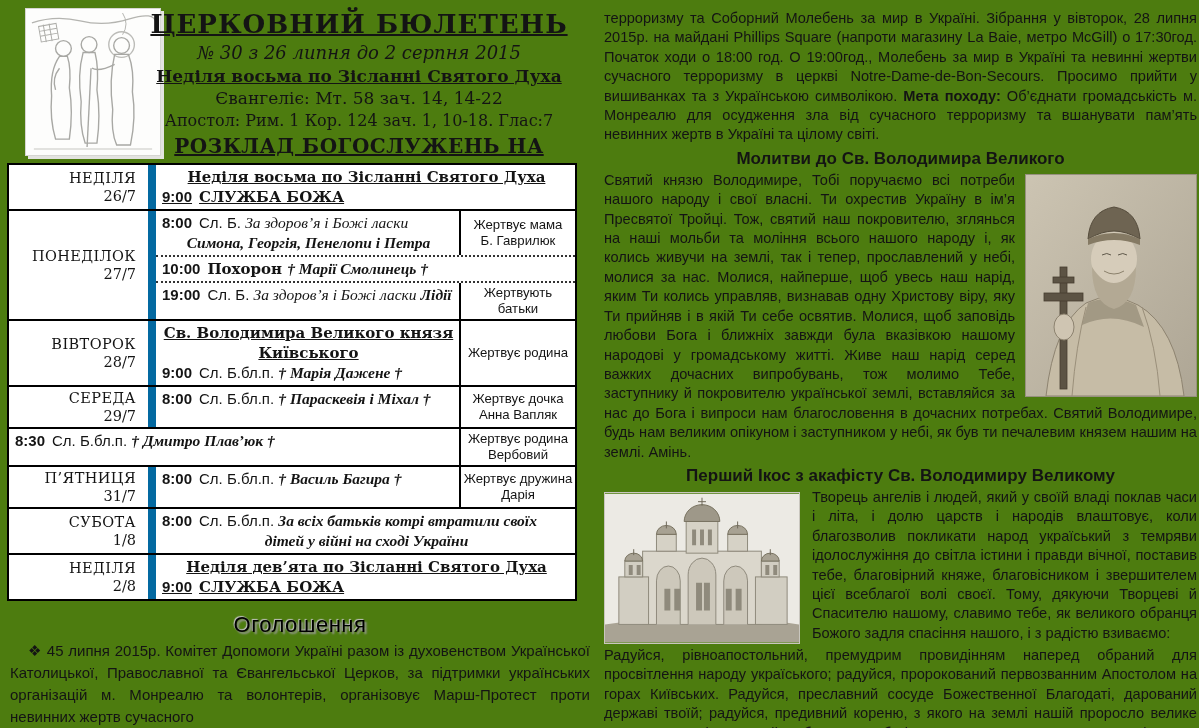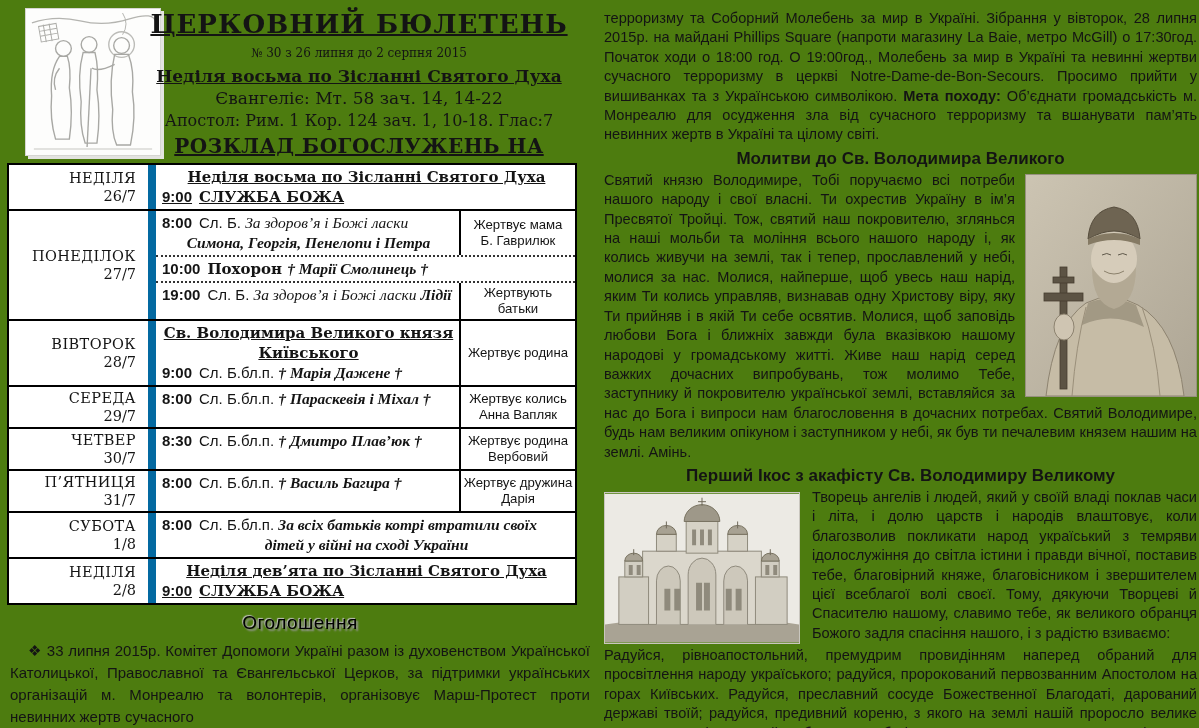--- a/index.html
+++ b/index.html
@@ -10,21 +10,21 @@
   .left-page  { position:absolute; left:0; top:0; width:600px; height:728px; }
   .right-page { position:absolute; left:604px; top:0; width:593px; height:572px;
                 font-size:14.6px; line-height:19.4px; padding-top:9px; box-sizing:border-box; }
 
   .icon-frame { position:absolute; left:25px; top:8px; width:136px; height:148px;
                 border:1px solid #d6d6d2; box-shadow:3px 3px 0 #e3e3e0; background:#fdfdfc; box-sizing:border-box; }
 
   .header-block { position:absolute; left:128px; top:8px; width:462px; text-align:center;
                   font-family:"DejaVu Serif", serif; }
   .b-title   { font-size:26px; font-weight:bold; text-decoration:underline; text-decoration-thickness:2px; letter-spacing:1px; line-height:32px; }
-  .b-issue   { font-size:12px; line-height:22px; margin-top:2px; }
+  .b-issue   { font-size:18px; line-height:22px; margin-top:2px;font-style:italic; }
   .b-sunday  { font-size:17px; font-weight:bold; text-decoration:underline; line-height:22px; margin-top:1px; }
   .b-gospel  { font-size:17px; line-height:23px; }
   .b-epistle { font-size:16px; line-height:22px; }
   .b-sched   { font-size:20px; font-weight:bold; text-decoration:underline; text-decoration-thickness:2px; line-height:25px; margin-top:2px; letter-spacing:0.5px; }
 
   
   .schedule-table { position:absolute; left:7px; top:163px; width:566px; border:2px solid #000;
                     font-size:15px; background:#fff; }
   .day-row { display:flex; align-items:stretch; border-top:2px solid #000; }
   .day-row:first-child { border-top:0; }
@@ -43,21 +43,21 @@
                    text-decoration:underline; font-size:15px; line-height:20px; }
   .entry-line { line-height:20px; }
   .entry-line.line-indent { text-align:center; }
   .entry-line.u { text-decoration:underline; }
   .seg-time { font-weight:bold; margin-right:7px; font-family:"Liberation Sans", sans-serif; }
   .seg-ital { font-style:italic; font-family:"Liberation Serif", serif; font-size:15.5px; }
   .seg-boldital { font-style:italic; font-weight:bold; font-family:"Liberation Serif", serif; font-size:15.5px; }
   .seg-church { font-family:"DejaVu Serif", serif; font-weight:bold; }
 
   .ann-title { position:absolute; left:0; top:612px; width:600px; text-align:center;
-               font-size:19px; letter-spacing:0.5px; color:#000;
+               font-size:22px; letter-spacing:0.5px; color:#000;
                text-shadow:2px 2px 2px #999, -1px -1px 1px #c4c4c4; }
   .ann-body { position:absolute; left:10px; top:640px; width:580px; margin:0;
               text-align:justify; font-size:15px; line-height:22px; text-indent:18px; }
 
   
   .jp { text-align:justify; margin:0; }
   .rh { font-size:17px; line-height:23px; font-weight:bold; text-align:center;
         margin:2px 0 1px; clear:both; font-family:"Liberation Sans", sans-serif; }
   .portrait { float:right; width:172px; height:223px; margin:3px 0 4px 10px;
               border:1px solid #97917f; box-sizing:border-box; overflow:hidden; }
@@ -177,31 +177,27 @@
           <div class="day-cell">
             <div class="day-name">СЕРЕДА</div>
             <div class="day-date">29/7</div>
           </div>
           <div class="row-content">
             <div class="sub-row">
               <div class="main-cell">
                 <div class="entry-line"><span class="seg-time">8:00</span><span class="seg-plain">Сл. Б.бл.п. </span><span class="seg-boldital">† Параскевія і Міхал †</span></div>
               </div>
               <div class="donor-cell">
-                <div>Жертвує колись</div>
+                <div>Жертвує дочка</div>
                 <div>Анна Вапляк</div>
               </div>
             </div>
           </div>
         </div>
         <div class="day-row">
-          <div class="day-cell">
-            <div class="day-name">ЧЕТВЕР</div>
-            <div class="day-date">30/7</div>
-          </div>
           <div class="row-content">
             <div class="sub-row">
               <div class="main-cell">
                 <div class="entry-line"><span class="seg-time">8:30</span><span class="seg-plain">Сл. Б.бл.п. </span><span class="seg-boldital">† Дмитро Плав’юк †</span></div>
               </div>
               <div class="donor-cell">
                 <div>Жертвує родина</div>
                 <div>Вербовий</div>
               </div>
             </div>
@@ -248,21 +244,21 @@
               <div class="main-cell">
                 <div class="entry-heading">Неділя дев’ята по Зісланні Святого Духа</div>
                 <div class="entry-line u"><span class="seg-time">9:00</span><span class="seg-church">СЛУЖБА БОЖА</span></div>
               </div>
             </div>
           </div>
         </div>
       </div>
 
     <div class="ann-title">Оголошення</div>
-    <p class="ann-body"><span>❖</span>&nbsp;<span>33 липня 2015р. Комітет Допомоги Україні разом із духовенством Української Католицької, Православної та Євангельської Церков, за підтримки українських організацій м. Монреалю та волонтерів, організовує Марш-Протест проти невинних жертв сучасного</span></p>
+    <p class="ann-body"><span>❖</span>&nbsp;<span>45 липня 2015р. Комітет Допомоги Україні разом із духовенством Української Католицької, Православної та Євангельської Церков, за підтримки українських організацій м. Монреалю та волонтерів, організовує Марш-Протест проти невинних жертв сучасного</span></p>
   </div>
 
   <div class="right-page">
 
     <p class="jp"><span>терроризму та Соборний Молебень за мир в Україні. Зібрання у вівторок, 28 липня 2015р. на майдані Phillips Square (напроти магазину La Baie, метро McGill) о 17:30год. Початок ходи о 18:00 год. О 19:00год., Молебень за мир в Україні та невинні жертви сучасного терроризму в церкві Notre-Dame-de-Bon-Secours. Просимо прийти у вишиванках та з Українською символікою. </span><b>Мета походу:</b><span> Об’єднати громадськість м. Монреалю для осудження зла від сучасного терроризму та вшанувати пам’ять невинних жертв в Україні та цілому світі.</span></p>
 
     <h2 class="rh">Молитви до Св. Володимира Великого</h2>
 
     <div>
       <div class="portrait">

